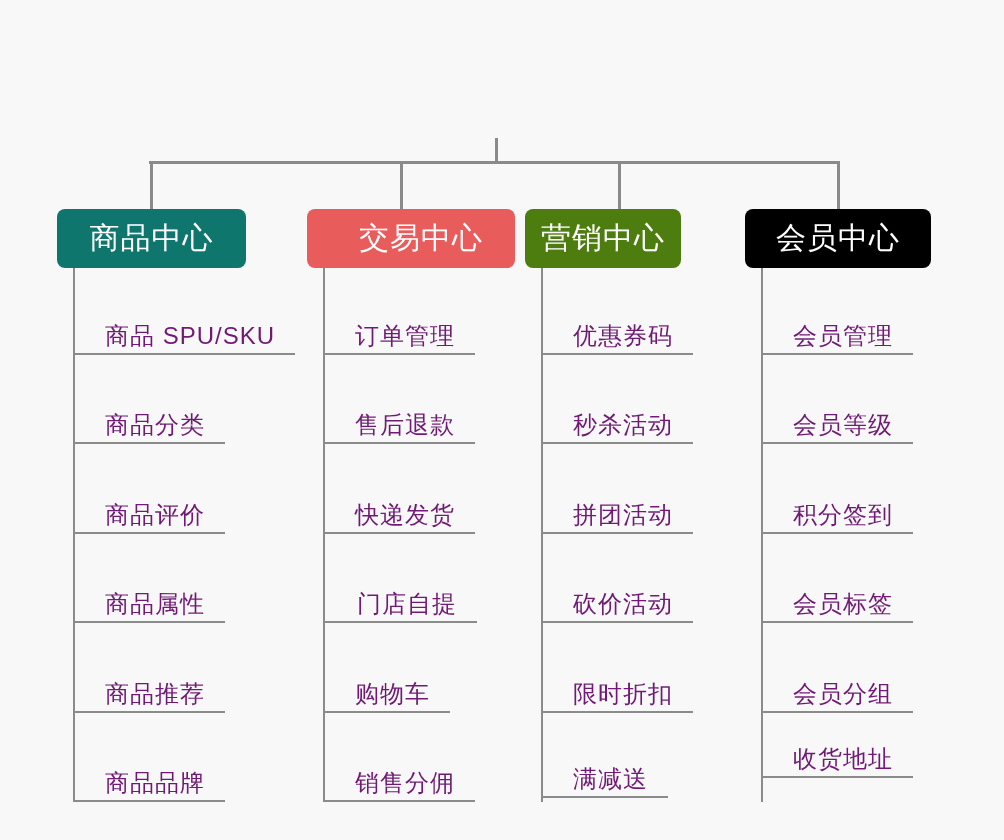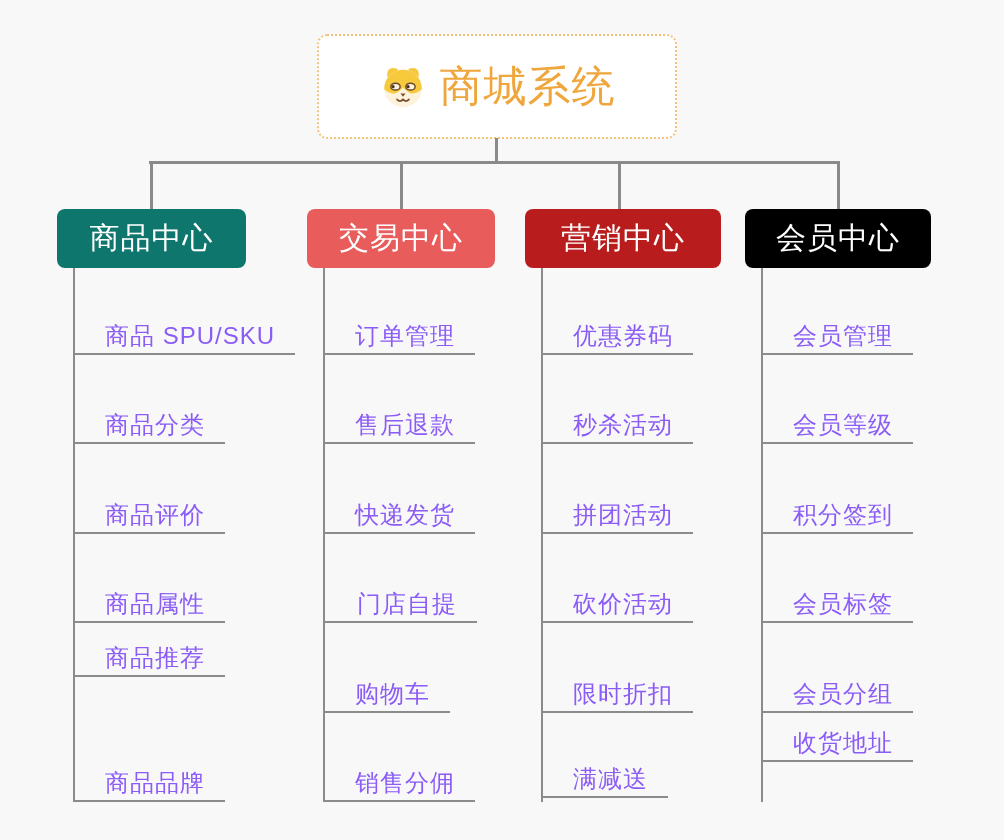--- a/index.html
+++ b/index.html
@@ -20,44 +20,29 @@
     position:absolute;top:209px;height:59px;border-radius:8px;
     display:flex;align-items:center;justify-content:center;
     color:#ffffff;font-size:30px;letter-spacing:1px;
   }
   .trunk{position:absolute;width:2px;background:#8b8b8b;}
   .branch-item{
     position:absolute;height:40px;display:flex;align-items:flex-end;
     border-bottom:2px solid #8b8b8b;padding:0 20px 0 32px;white-space:nowrap;
   }
   .branch-item .item-label{
-    font-size:24px;color:#8b5cf6;letter-spacing:1px;padding-bottom:5px;
+    font-size:24px;color:#701a75;letter-spacing:1px;padding-bottom:5px;
     line-height:24px;display:block;
   }
 </style>
 </head>
 <body>
 
 <div class="canvas">
 
-  <div class="root-node">
-    <svg class="dog-icon" viewBox="0 0 64 64" aria-hidden="true">
-      <path d="M11 18 Q10 3 25 8 L19 23 Z" fill="#f6c83d"></path>
-      <path d="M53 18 Q54 3 39 8 L45 23 Z" fill="#f6c83d"></path>
-      <circle cx="32" cy="34" r="25" fill="#fdf3dd"></circle>
-      <path d="M32 9 a25 25 0 0 0 -25 25 l0 1 c8 7 15 7 19 3 l6 -5 6 5 c4 4 11 4 19 -3 l0 -1 a25 25 0 0 0 -25 -25 z" fill="#f7ca3e"></path>
-      <ellipse cx="22" cy="31.5" rx="6.2" ry="4.6" fill="#fdf3dd" stroke="#6b4a2b" stroke-width="2"></ellipse>
-      <ellipse cx="42" cy="31.5" rx="6.2" ry="4.6" fill="#fdf3dd" stroke="#6b4a2b" stroke-width="2"></ellipse>
-      <circle cx="18.8" cy="31.5" r="2.1" fill="#4c3420"></circle>
-      <circle cx="38.8" cy="31.5" r="2.1" fill="#4c3420"></circle>
-      <path d="M28.6 40.5 h6.8 l-3.4 4.6 z" fill="#7a4f2e"></path>
-      <path d="M24 48.5 q4 4.5 8 0 q4 4.5 8 0" stroke="#7a4f2e" stroke-width="2.2" fill="none" stroke-linecap="round"></path>
-    </svg>
-    <span class="root-label">商城系统</span>
-  </div>
 
   <div class="line" style="left:495px;top:138px;width:3px;height:25px;"></div>
 
   <div class="line" style="left:149px;top:161px;width:690px;height:3px;"></div>
 
   <div id="branches-layer">
       <div class="line" style="left: 150px; top: 161px; width: 3px; height: 48px;"></div>
       <div class="branch-header" style="left: 57px; width: 189px; background: #0f766e;">
         <span>商品中心</span>
       </div>
@@ -67,28 +52,28 @@
       </div>
       <div class="branch-item" style="left: 73px; top: 402px; padding-left: 32px;">
         <span class="item-label">商品分类</span>
       </div>
       <div class="branch-item" style="left: 73px; top: 492px;">
         <span class="item-label">商品评价</span>
       </div>
       <div class="branch-item" style="left: 73px; top: 581px;">
         <span class="item-label">商品属性</span>
       </div>
-      <div class="branch-item" style="left: 73px; top: 635px;">
+      <div class="branch-item" style="left: 73px; top: 671px;">
         <span class="item-label">商品推荐</span>
       </div>
       <div class="branch-item" style="left: 73px; top: 760px;">
         <span class="item-label">商品品牌</span>
       </div>
       <div class="line" style="left: 400px; top: 161px; width: 3px; height: 48px;"></div>
-      <div class="branch-header" style="left: 307px; width: 188px; background: rgb(232, 92, 92);">
+      <div class="branch-header" style="left: 307px; width: 188px; background: rgb(232, 92, 92); padding-left: 20px;">
         <span>交易中心</span>
       </div>
       <div class="trunk" style="left: 323px; top: 268px; height: 534px;"></div>
       <div class="branch-item" style="left: 323px; top: 313px;">
         <span class="item-label">订单管理</span>
       </div>
       <div class="branch-item" style="left: 323px; top: 402px;">
         <span class="item-label">售后退款</span>
       </div>
       <div class="branch-item" style="left: 323px; top: 492px;">
@@ -97,21 +82,21 @@
       <div class="branch-item" style="left: 323px; top: 581px; padding-left: 34px;">
         <span class="item-label">门店自提</span>
       </div>
       <div class="branch-item" style="left: 323px; top: 671px;">
         <span class="item-label">购物车</span>
       </div>
       <div class="branch-item" style="left: 323px; top: 760px;">
         <span class="item-label">销售分佣</span>
       </div>
       <div class="line" style="left: 618px; top: 161px; width: 3px; height: 48px;"></div>
-      <div class="branch-header" style="left: 525px; width: 196px; background: #b91c1c;">
+      <div class="branch-header" style="left: 525px; width: 156px; background: #4d7c0f;">
         <span>营销中心</span>
       </div>
       <div class="trunk" style="left: 541px; top: 268px; height: 534px;"></div>
       <div class="branch-item" style="left: 541px; top: 313px;">
         <span class="item-label">优惠券码</span>
       </div>
       <div class="branch-item" style="left: 541px; top: 402px;">
         <span class="item-label">秒杀活动</span>
       </div>
       <div class="branch-item" style="left: 541px; top: 492px;">
@@ -139,18 +124,18 @@
       </div>
       <div class="branch-item" style="left: 761px; top: 492px;">
         <span class="item-label">积分签到</span>
       </div>
       <div class="branch-item" style="left: 761px; top: 581px;">
         <span class="item-label">会员标签</span>
       </div>
       <div class="branch-item" style="left: 761px; top: 671px;">
         <span class="item-label">会员分组</span>
       </div>
-      <div class="branch-item" style="left: 761px; top: 720px;">
+      <div class="branch-item" style="left: 761px; top: 736px;">
         <span class="item-label">收货地址</span>
       </div>
     </div>
 
 </div>
 
 </body></html>

